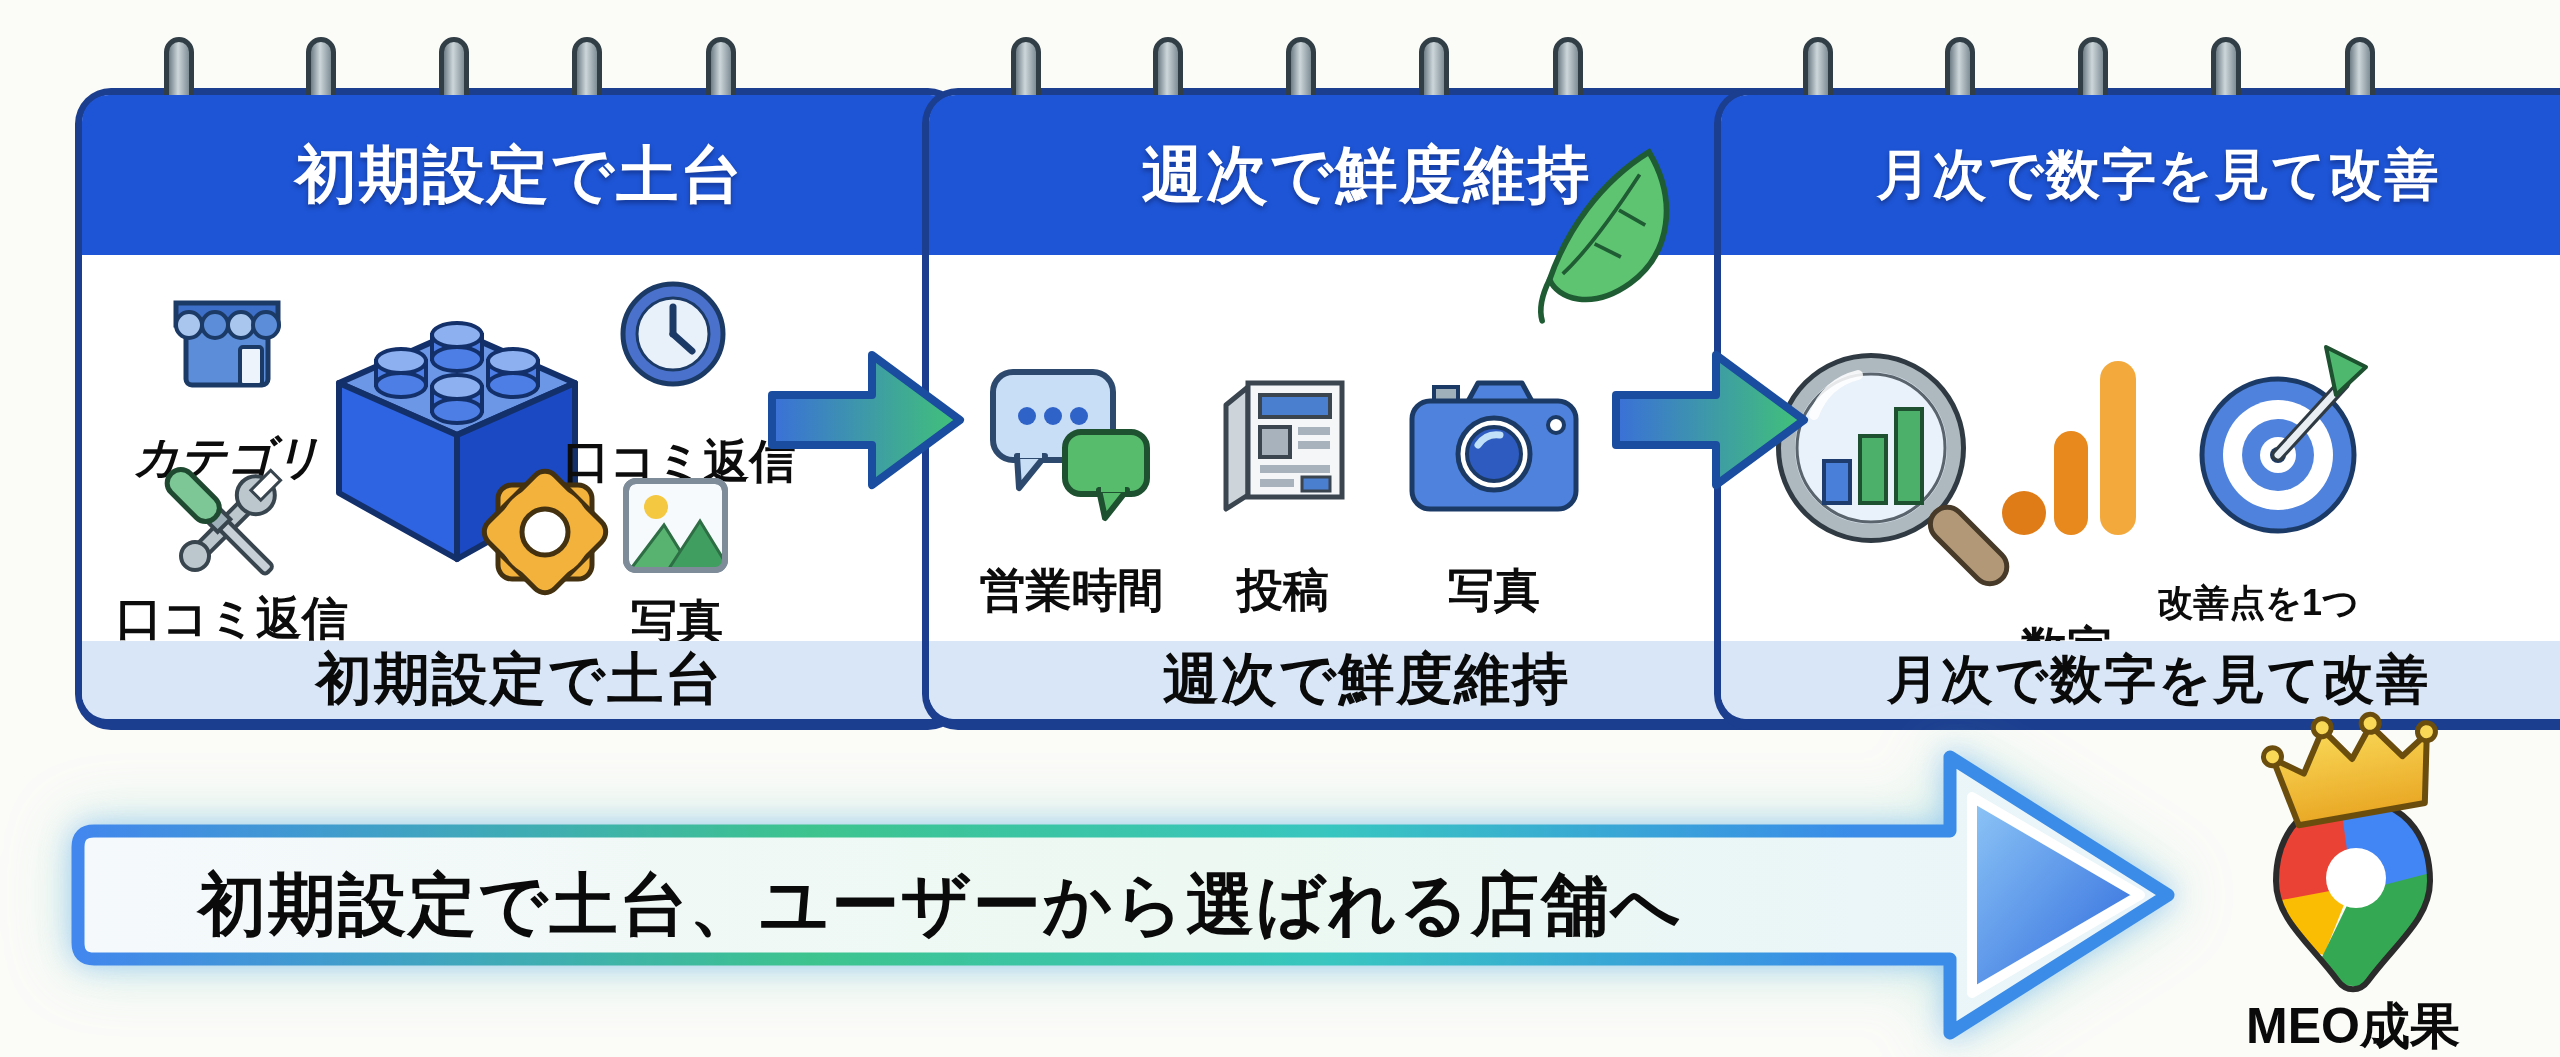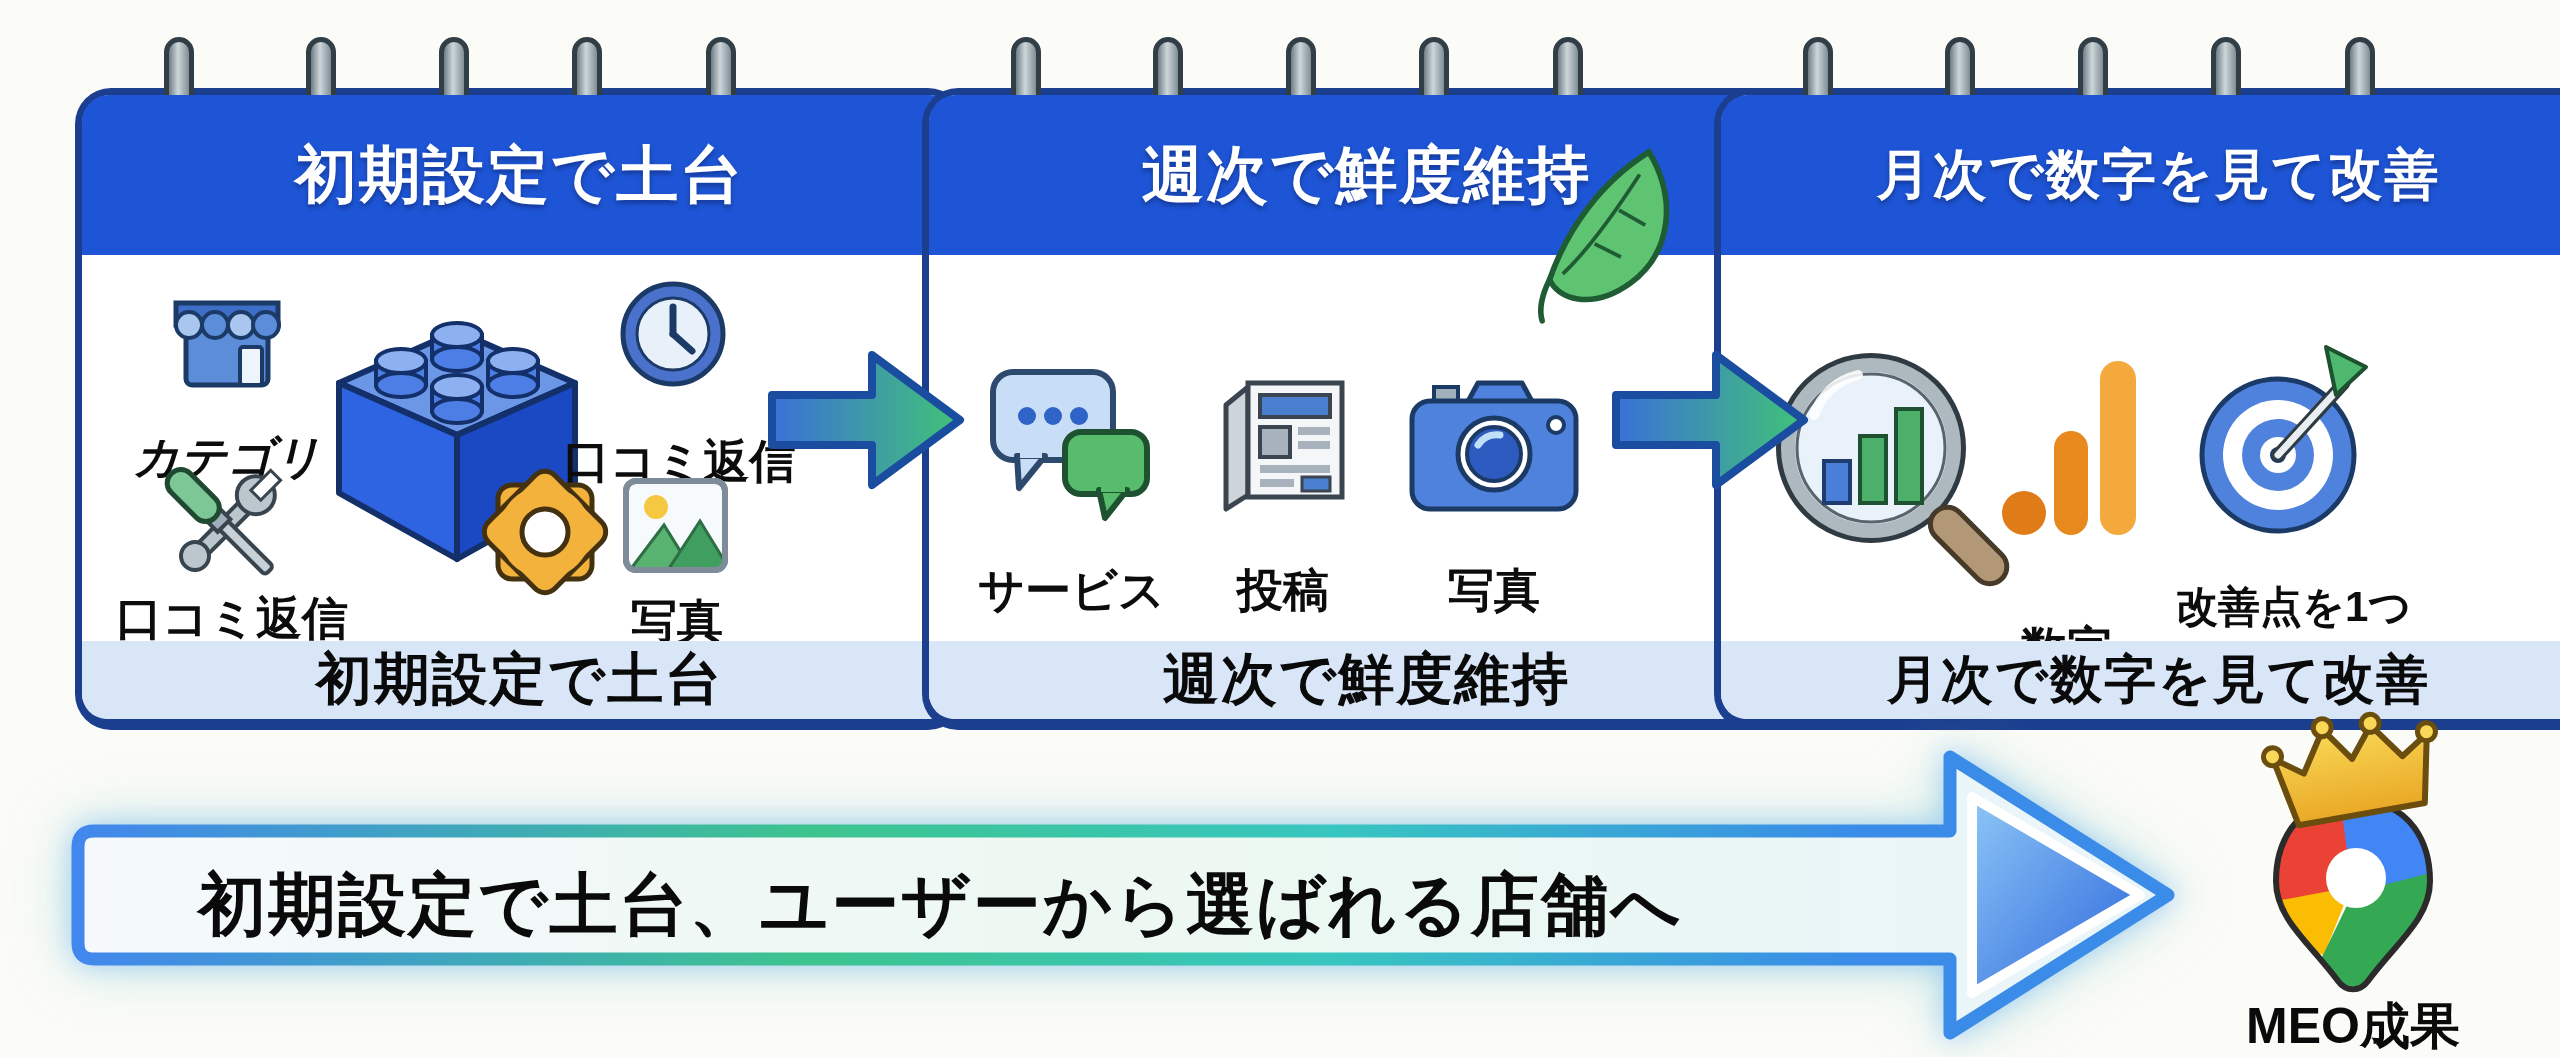--- a/index.html
+++ b/index.html
@@ -250,21 +250,21 @@
           <polygon points="30,96 58,96 32,128" fill="#c8ddf6" stroke="#2d4a6e" stroke-width="6" stroke-linejoin="round"></polygon>
           <rect x="33" y="90" width="22" height="8" fill="#c8ddf6"></rect>
           <circle cx="40" cy="56" r="9" fill="#3063c8"></circle>
           <circle cx="66" cy="56" r="9" fill="#3063c8"></circle>
           <circle cx="92" cy="56" r="9" fill="#3063c8"></circle>
           <rect x="78" y="72" width="82" height="62" rx="16" fill="#57bd6d" stroke="#1e5130" stroke-width="6"></rect>
           <polygon points="112,130 140,130 118,158" fill="#57bd6d" stroke="#1e5130" stroke-width="6" stroke-linejoin="round"></polygon>
           <rect x="114" y="124" width="24" height="8" fill="#57bd6d"></rect>
         </svg>
       </div>
-      <div class="label" style="left:0; top:305px; width:285px;">サービス</div>
+      <div class="label" style="left:0; top:305px; width:285px;">営業時間</div>
 
       <div class="icon" style="left:279px; top:110px;">
         <svg width="150" height="150" viewBox="0 0 150 150">
           <polygon points="18,40 40,22 40,130 18,144" fill="#cdd4da" stroke="#3a4550" stroke-width="5" stroke-linejoin="round"></polygon>
           <rect x="40" y="18" width="94" height="114" fill="#f4f6f8" stroke="#3a4550" stroke-width="5"></rect>
           <rect x="52" y="30" width="70" height="22" fill="#4a7fd0" stroke="#3a4550" stroke-width="4"></rect>
           <rect x="52" y="62" width="30" height="30" fill="#a8b2bc" stroke="#3a4550" stroke-width="4"></rect>
           <rect x="90" y="62" width="32" height="8" fill="#a8b2bc"></rect>
           <rect x="90" y="76" width="32" height="8" fill="#a8b2bc"></rect>
           <rect x="52" y="100" width="70" height="8" fill="#a8b2bc"></rect>
@@ -350,21 +350,21 @@
           <circle cx="82" cy="118" r="76" fill="#4e82dd" stroke="#1c3a66" stroke-width="5"></circle>
           <circle cx="82" cy="118" r="55" fill="#ffffff"></circle>
           <circle cx="82" cy="118" r="36" fill="#4e82dd"></circle>
           <circle cx="82" cy="118" r="18" fill="#ffffff"></circle>
           <circle cx="82" cy="118" r="8" fill="#1c3a66"></circle>
           <line x1="82" y1="118" x2="148" y2="46" stroke="#2f3a42" stroke-width="13" stroke-linecap="round"></line>
           <line x1="82" y1="118" x2="146" y2="48" stroke="#e8eef2" stroke-width="7" stroke-linecap="round"></line>
           <polygon points="140,58 130,10 170,30" fill="#4db86e" stroke="#1e5130" stroke-width="4" stroke-linejoin="round"></polygon>
         </svg>
       </div>
-      <div class="label" style="left:427px; top:324px; width:220px; font-size:42px;margin-left:28px;">改善点を1つ</div>
+      <div class="label" style="left:427px; top:324px; width:220px; font-size:36px;">改善点を1つ</div>
     </div>
 
     <div class="card-footer small">
       <span>月次で数字を見て改善</span>
     </div>
   </section>
 
   <svg class="step-arrow" style="left:768px; top:345px;" width="200" height="150" viewBox="0 0 200 150">
     <defs>
       <linearGradient id="sa1" x1="0" y1="0" x2="1" y2="0">

